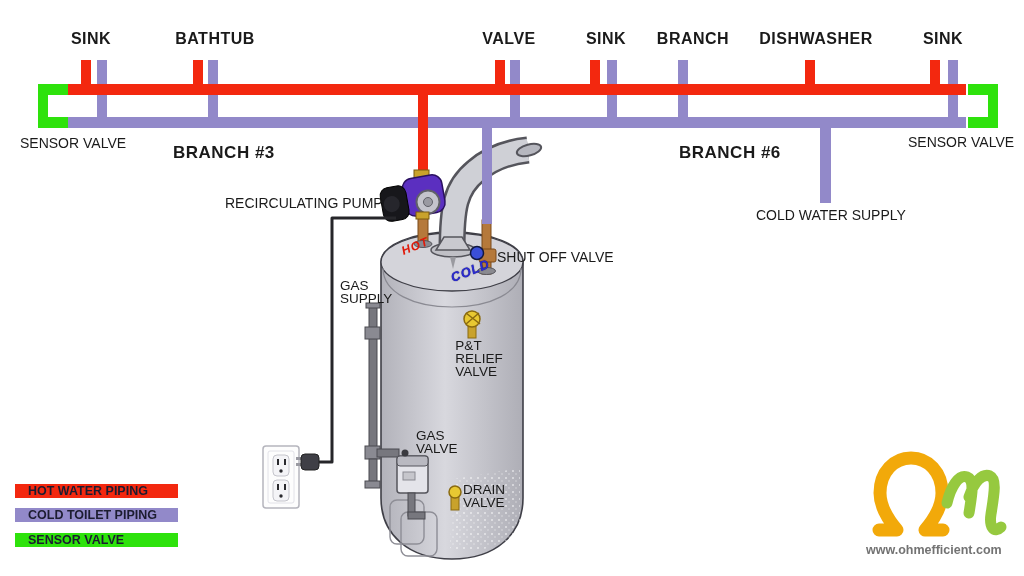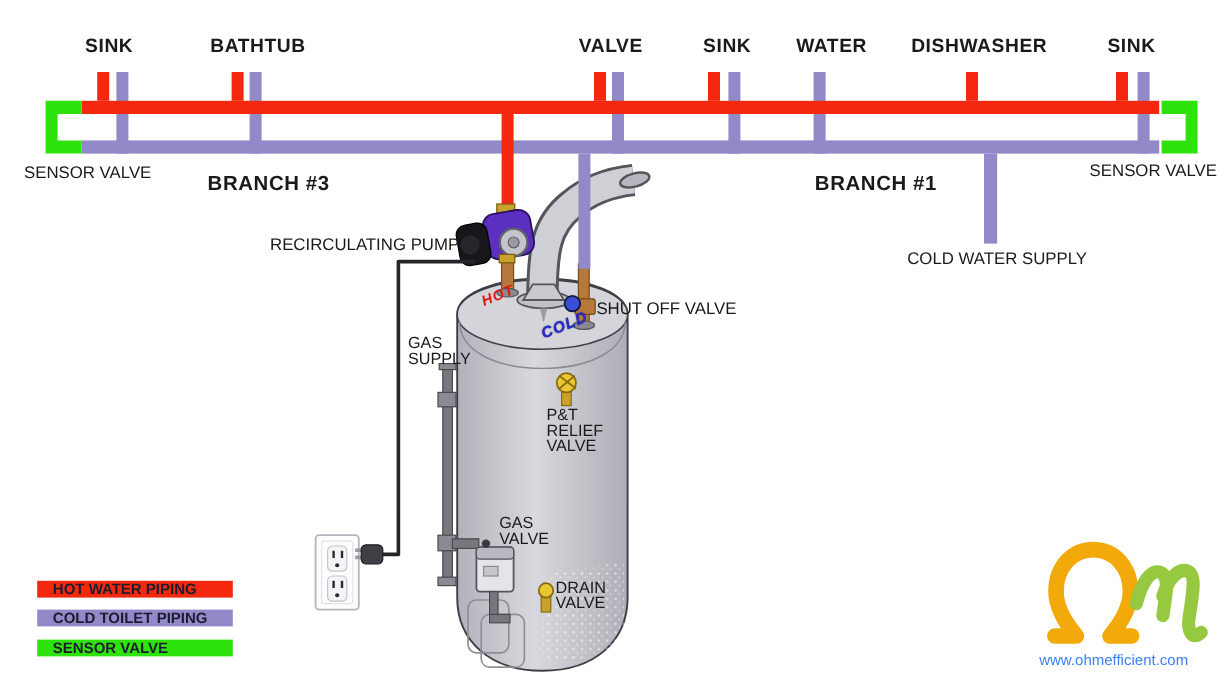--- a/index.html
+++ b/index.html
@@ -11,25 +11,25 @@
   .branch{font-size:17px;font-weight:600;letter-spacing:.5px;}
   .small{font-size:14px;font-weight:400;}
   .multiline{line-height:13px;}
   .multiline div{font-size:13.5px;}
   .center{text-align:left;transform:translateX(-50%);}
   .hotlbl{font-size:12px;font-weight:700;font-style:italic;color:#e01808;
           transform:rotate(-22deg);letter-spacing:1px;}
   .coldlbl{font-size:13px;font-weight:700;font-style:italic;color:#2b2bd0;
            transform:rotate(-22deg);letter-spacing:1px;text-shadow:0 0 1px #101060;}
   .legend-bar{position:absolute;left:15px;width:163px;height:14px;display:flex;align-items:center;
-              padding-left:13px;box-sizing:border-box;font-size:12.5px;font-weight:700;color:#1c1c30;margin-left:16px;}
+              padding-left:13px;box-sizing:border-box;font-size:12.5px;font-weight:700;color:#1c1c30;}
   .legend-hot{background:var(--hot,#f3280f);}
   .legend-cold{background:var(--cold,#9289c9);}
   .legend-sensor{background:var(--sensor,#2ee20c);}
-  .website{position:absolute;left:866px;top:543px;font-size:12.5px;font-weight:400;color:#3b82f6;}
+  .website{position:absolute;left:866px;top:543px;font-size:12.5px;font-weight:700;color:#737373;}
 </style>
 </head>
 <body>
 
 <div id="stage">
 
   <svg id="diagram-svg" width="1024" height="576" viewBox="0 0 1024 576">
     <defs>
       <linearGradient id="tankgrad" x1="0" y1="0" x2="1" y2="0">
         <stop offset="0" stop-color="#b2b2ba"></stop>
@@ -166,27 +166,27 @@
                C928,458 942,472 942,493 C942,505 936,517 925,530 L943,530" style="stroke:var(--logoyellow)" stroke-width="13"></path>
       <path d="M947,503 C951,486 959,474 967,477 C975,480 972,494 969,513
                M969,497 C974,482 982,473 990,476 C997,479 994,495 991,514 C989,527 994,534 1001,527" style="stroke:var(--logogreen)" stroke-width="11"></path>
     </g>
   </svg>
 
   <div class="lbl fixture" style="left:91px;top:31px">SINK</div>
   <div class="lbl fixture" style="left:215px;top:31px">BATHTUB</div>
   <div class="lbl fixture" style="left:509px;top:31px">VALVE</div>
   <div class="lbl fixture" style="left:606px;top:31px">SINK</div>
-  <div class="lbl fixture" style="left:693px;top:31px">WATER</div>
+  <div class="lbl fixture" style="left:693px;top:31px">BRANCH</div>
   <div class="lbl fixture" style="left:816px;top:31px">DISHWASHER</div>
   <div class="lbl fixture" style="left:943px;top:31px">SINK</div>
 
   <div class="lbl small" style="left:20px;top:136px">SENSOR VALVE</div>
   <div class="lbl branch" style="left:173px;top:144px">BRANCH #3</div>
-  <div class="lbl branch" style="left:679px;top:144px">BRANCH #1</div>
+  <div class="lbl branch" style="left:679px;top:144px">BRANCH #6</div>
   <div class="lbl small" style="left:908px;top:135px">SENSOR VALVE</div>
   <div class="lbl small" style="left:756px;top:208px">COLD WATER SUPPLY</div>
   <div class="lbl small" style="left:225px;top:196px">RECIRCULATING PUMP</div>
   <div class="lbl small" style="left:497px;top:250px">SHUT OFF VALVE</div>
 
   <div class="lbl hotlbl" style="left:401px;top:240px">HOT</div>
   <div class="lbl coldlbl" style="left:450px;top:264px">COLD</div>
 
   <div class="lbl multiline" style="left:340px;top:279px">
     <div>GAS</div>

